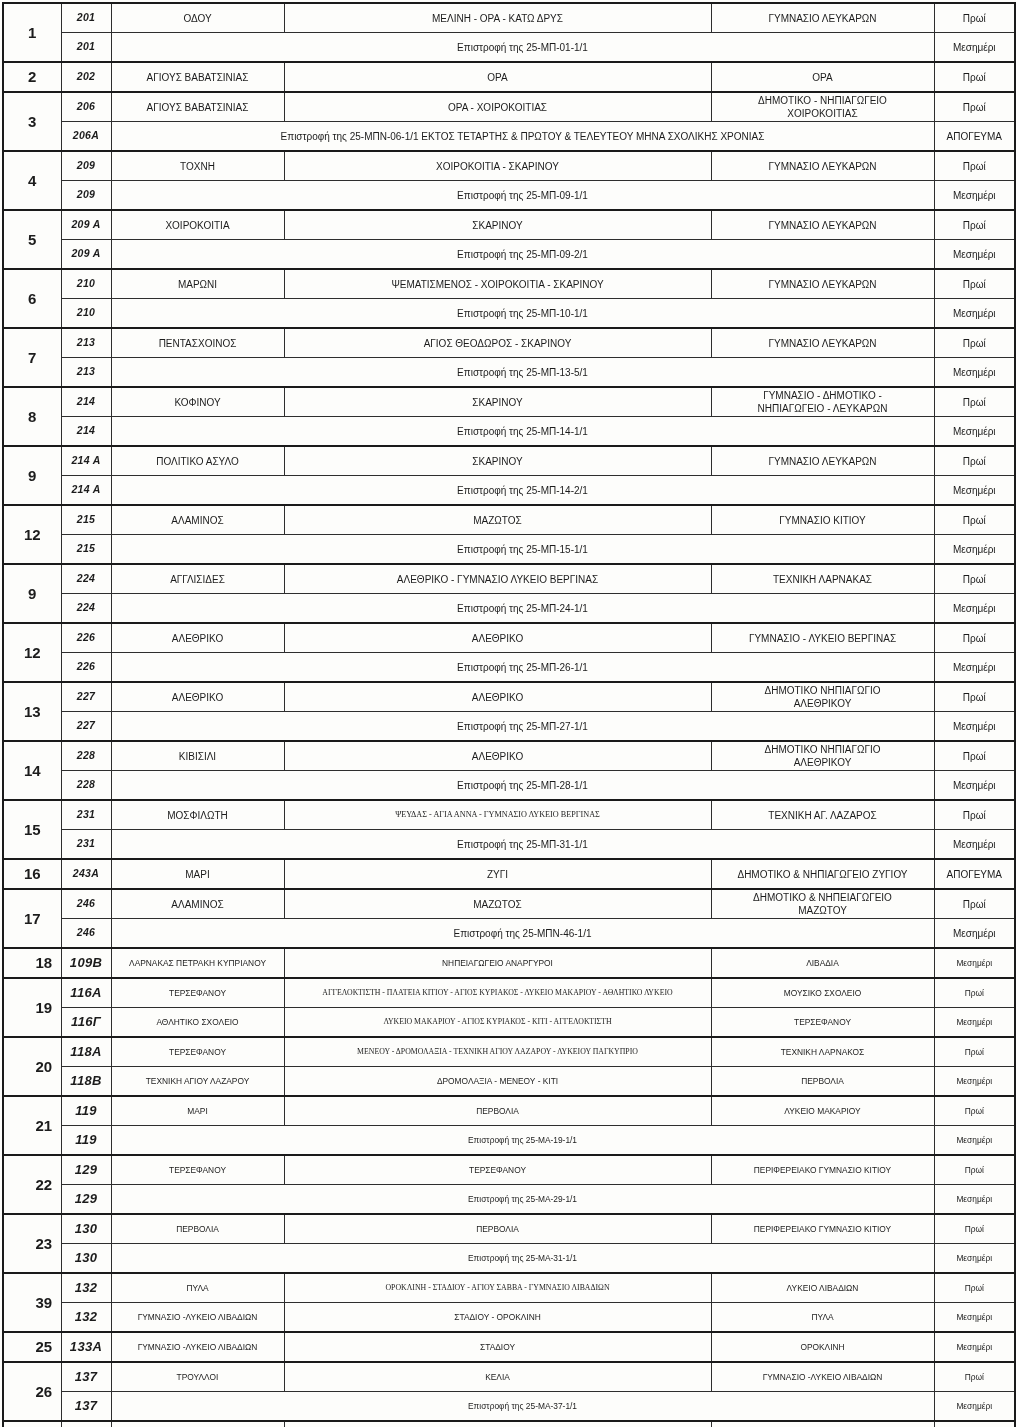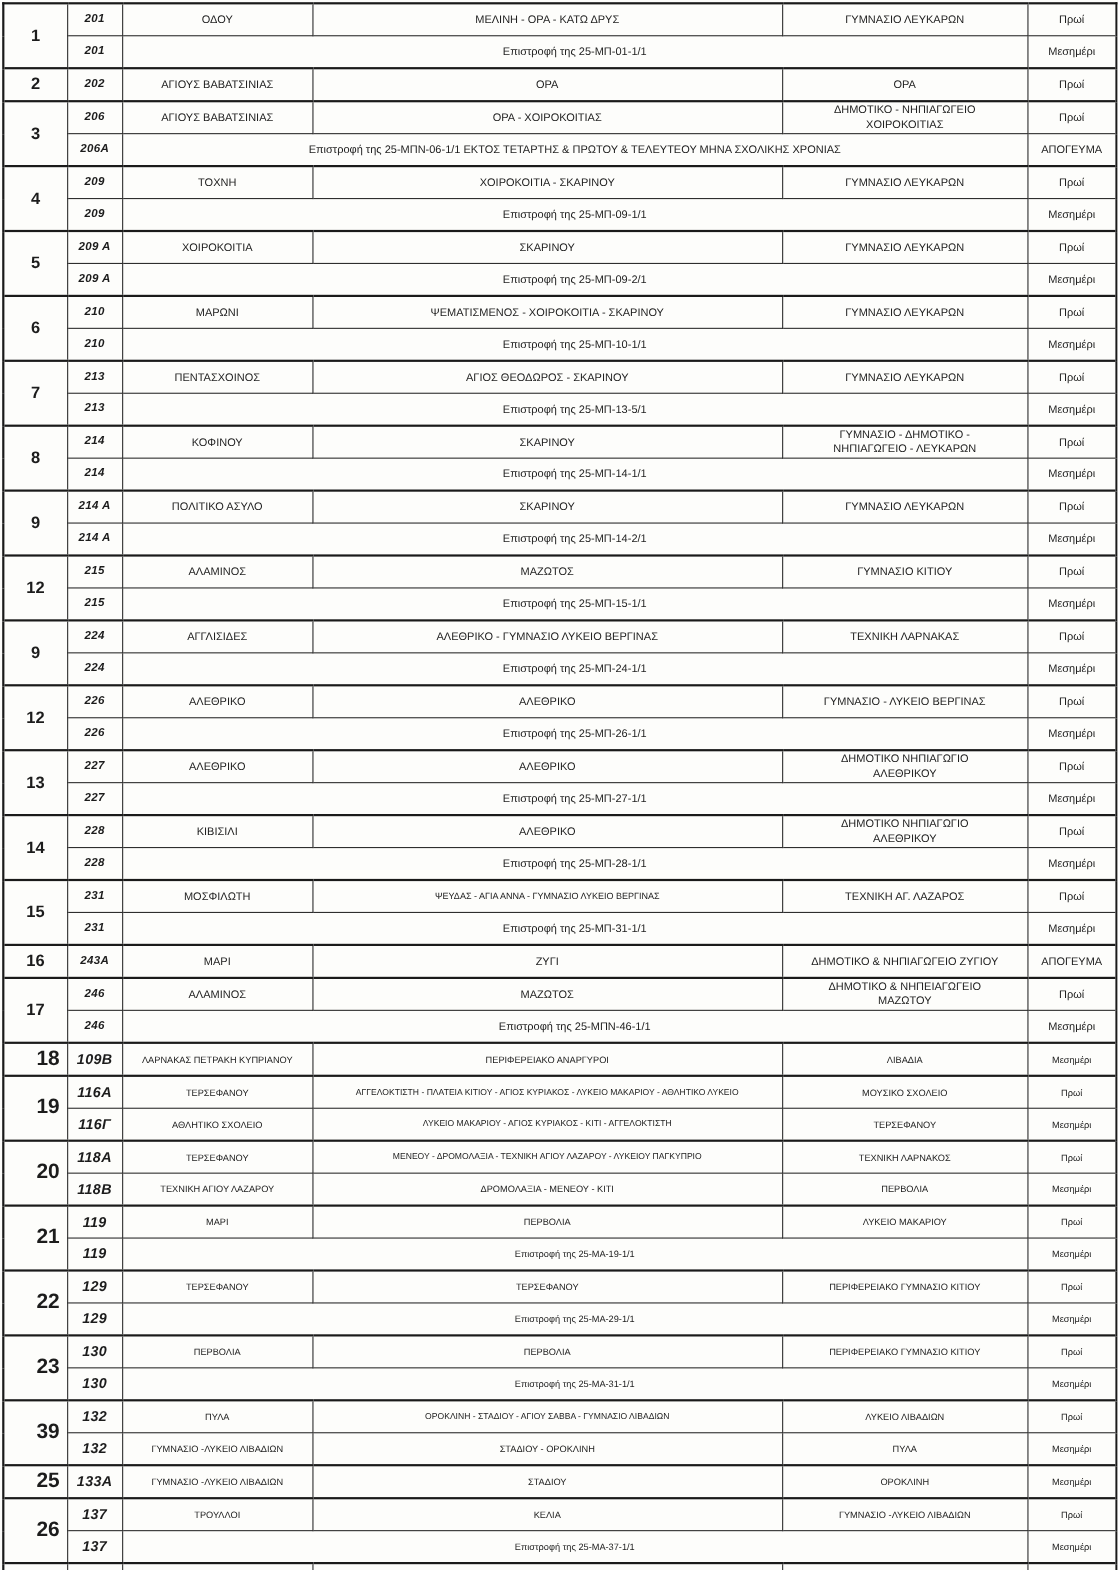--- a/index.html
+++ b/index.html
@@ -16,24 +16,24 @@
   td{border:1.4px solid #2e2e2e;text-align:center;vertical-align:middle;
      padding:1px 3px;font-size:10px;line-height:1.3;height:26px;
      overflow:hidden;word-wrap:break-word;}
   tr.grp-first td{border-top:2.5px solid #1a1a1a;}
   td.num{font-size:15px;font-weight:bold;border-left:2.5px solid #1a1a1a;}
   td.route{font-weight:bold;font-size:10.5px;letter-spacing:.3px;font-style:italic;}
   td.desc{padding:1px 6px;}
   td.dest{padding:1px 24px;}
   td.time{font-size:10px;border-right:2.5px solid #1a1a1a;padding:1px 1px;}
   td.ret{font-size:10px;}
-  td.sm{font-size:8.2px;}
+  td.sm{font-size:8.2px;font-family:Liberation Serif, serif;}
   tr.small td{font-size:8.4px;}
   tr.small td.route{font-size:13px;}
-  tr.small td.num{font-size:19px;padding-left:26px;}
+  tr.small td.num{font-size:15px;padding-left:26px;}
   tr.small td.sm{font-size:7.8px;margin-top:32px;}
 </style>
 </head>
 <body>
 
 <div class="page">
   <table>
     <colgroup>
       <col class="c-num">
         <col class="c-route">
@@ -251,21 +251,21 @@
         </tr>
         <tr>
           <td class="route">246</td>
           <td class="ret" colspan="3">Επιστροφή της 25-ΜΠΝ-46-1/1</td>
           <td class="time">Μεσημέρι</td>
         </tr>
         <tr class="grp-first small">
           <td class="num" rowspan="1">18</td>
           <td class="route">109Β</td>
           <td class="origin">ΛΑΡΝΑΚΑΣ ΠΕΤΡΑΚΗ ΚΥΠΡΙΑΝΟΥ</td>
-          <td class="desc">ΠΕΡΙΦΕΡΕΙΑΚΟ ΑΝΑΡΓΥΡΟΙ</td>
+          <td class="desc">ΝΗΠΕΙΑΓΩΓΕΙΟ ΑΝΑΡΓΥΡΟΙ</td>
           <td class="dest">ΛΙΒΑΔΙΑ</td>
           <td class="time">Μεσημέρι</td>
         </tr>
         <tr class="grp-first small">
           <td class="num" rowspan="2">19</td>
           <td class="route">116Α</td>
           <td class="origin">ΤΕΡΣΕΦΑΝΟΥ</td>
           <td class="desc sm">ΑΓΓΕΛΟΚΤΙΣΤΗ - ΠΛΑΤΕΙΑ ΚΙΤΙΟΥ - ΑΓΙΟΣ ΚΥΡΙΑΚΟΣ - ΛΥΚΕΙΟ ΜΑΚΑΡΙΟΥ - ΑΘΛΗΤΙΚΟ ΛΥΚΕΙΟ</td>
           <td class="dest">ΜΟΥΣΙΚΟ ΣΧΟΛΕΙΟ</td>
           <td class="time">Πρωί</td>

